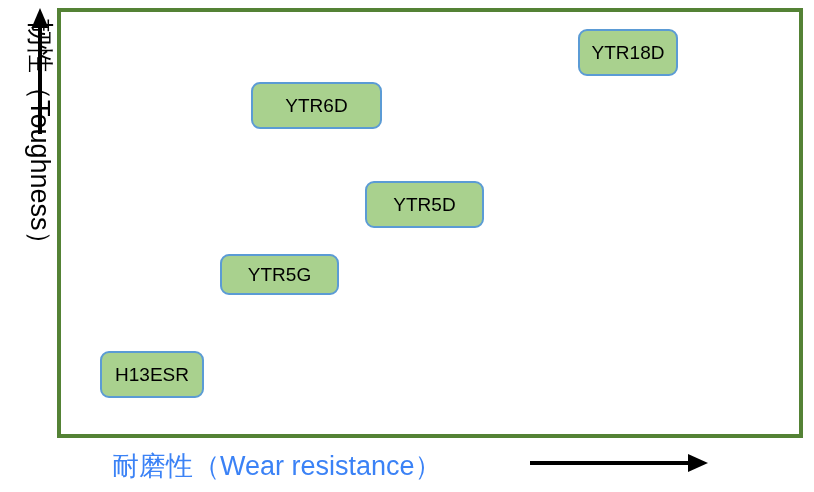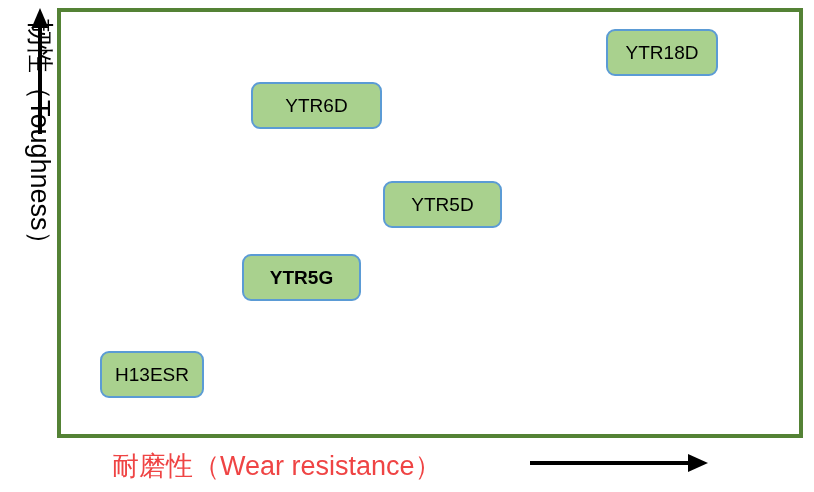--- a/index.html
+++ b/index.html
@@ -65,21 +65,21 @@
     color: #000000;
     white-space: nowrap;
     letter-spacing: 0px;
   }
 
   .x-axis-title {
     position: absolute;
     left: 112px;
     top: 447px;
     font-size: 27px;
-    color: #ef4444;
+    color: #3b82f6;
     white-space: nowrap;
     line-height: 38px;
   }
 
   
   .node {
     position: absolute;
     box-sizing: border-box;
     background: #a9d18e;
     border: 2px solid #5b9bd5;
@@ -114,29 +114,29 @@
   </div>
 
   <div class="y-axis-title">韧性（Toughness）</div>
 
   <div class="x-axis-title">耐磨性（Wear resistance）</div>
 
   <div class="node" style="left:100px; top:351px; width:104px; height:47px;align-items:center;">
     <span>H13ESR</span>
   </div>
 
-  <div class="node" style="left:242px; top:254px; width:119px; height:47px;font-weight:bold;">
+  <div class="node" style="left:220px; top:254px; width:119px; height:41px;">
     <span>YTR5G</span>
   </div>
 
-  <div class="node" style="left:383px; top:181px; width:119px; height:47px;">
+  <div class="node" style="left:365px; top:181px; width:119px; height:47px;">
     <span>YTR5D</span>
   </div>
 
   <div class="node" style="left:251px; top:82px; width:131px; height:47px;">
     <span>YTR6D</span>
   </div>
 
-  <div class="node" style="left:606px; top:29px; width:112px; height:47px;">
+  <div class="node" style="left:578px; top:29px; width:100px; height:47px;">
     <span>YTR18D</span>
   </div>
 
 </div>
 
 </body></html>

